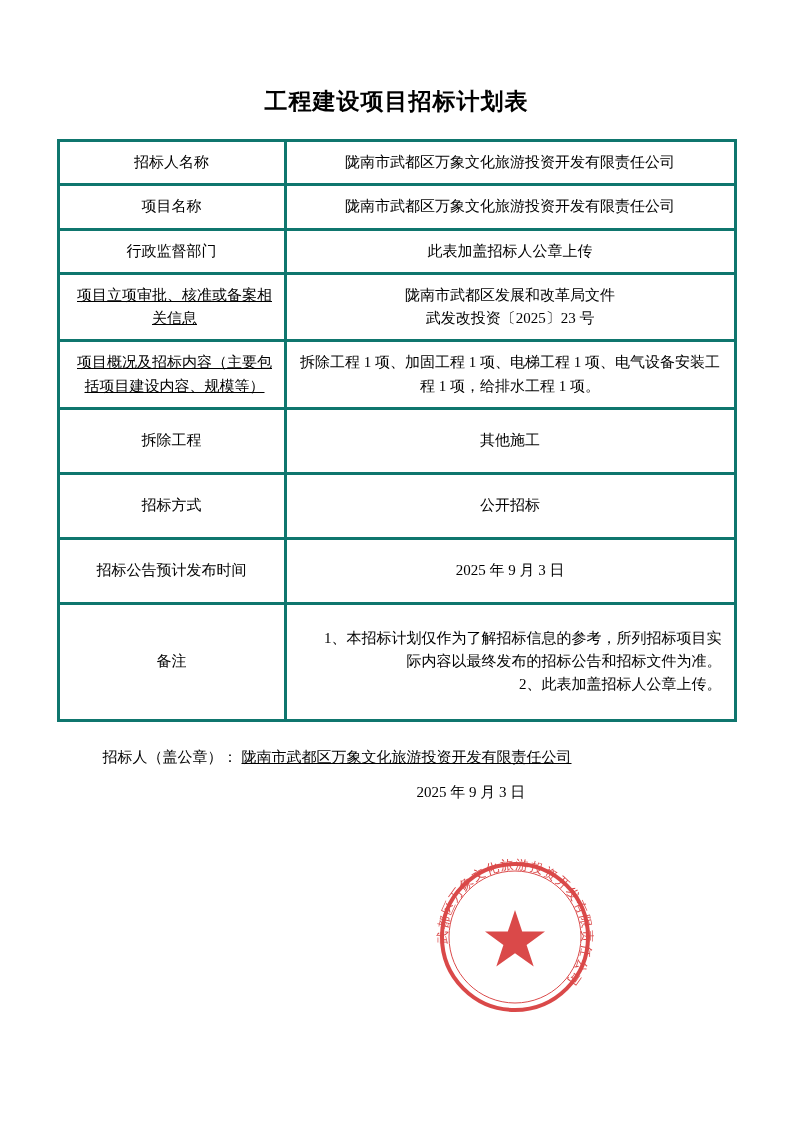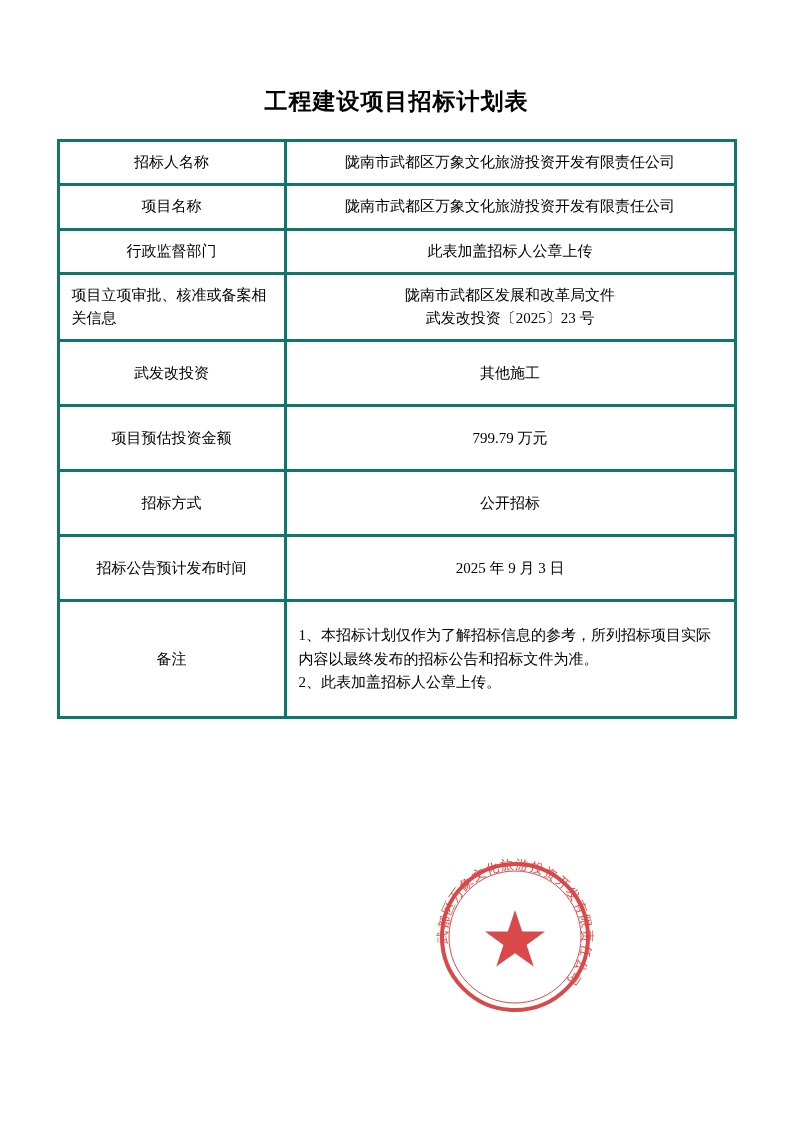--- a/index.html
+++ b/index.html
@@ -46,30 +46,31 @@
     font-size: 15px;
     line-height: 1.55;
     padding: 9px 10px;
     vertical-align: middle;
   }
   td.label {
     width: 204px;
     text-align: center;
   }
   td.label.lefty {
-    text-align: left;
+    text-align: center;
     padding-left: 12px;
     padding-right: 6px;
+    text-decoration: underline;
   }
   td.value {
     text-align: center;
   }
   td.value.lefty {
-    text-align: left;
-    padding-left: 12px;
+    text-align: right;
+    padding-left: 29px;
     padding-right: 12px;
   }
   .row-tall td { height: 44px; }
   .sign-area {
     margin: 26px auto 0 auto;
     width: 680px;
     position: relative;
     font-size: 15px;
   }
   .sign-line {
@@ -118,45 +119,51 @@
         </tr>
         <tr>
           <td class="label">行政监督部门</td>
           <td class="value">此表加盖招标人公章上传</td>
         </tr>
         <tr>
           <td class="label lefty">项目立项审批、核准或备案相关信息</td>
           <td class="value" style="white-space:pre-line;">陇南市武都区发展和改革局文件
 武发改投资〔2025〕23 号</td>
         </tr>
-        <tr class="row-tall">
-          <td class="label">武发改投资</td>
-          <td class="value">其他施工</td>
+        <tr>
+          <td class="label lefty">项目概况及招标内容（主要包括项目建设内容、规模等）</td>
+          <td class="value" style="white-space:normal;">拆除工程 1 项、加固工程 1 项、电梯工程 1 项、电气设备安装工程 1 项，给排水工程 1 项。</td>
         </tr>
         <tr class="row-tall">
-          <td class="label">项目预估投资金额</td>
-          <td class="value">799.79 万元</td>
+          <td class="label">拆除工程</td>
+          <td class="value">其他施工</td>
         </tr>
         <tr class="row-tall">
           <td class="label">招标方式</td>
           <td class="value">公开招标</td>
         </tr>
         <tr class="row-tall">
           <td class="label">招标公告预计发布时间</td>
           <td class="value">2025 年 9 月 3 日</td>
         </tr>
         <tr>
           <td class="label" style="height:96px;margin-left:48px;">备注</td>
           <td class="value lefty" style="white-space:pre-line;">1、本招标计划仅作为了解招标信息的参考，所列招标项目实际内容以最终发布的招标公告和招标文件为准。
 2、此表加盖招标人公章上传。</td>
         </tr>
       </tbody>
     </table>
   </div>
 
+  <div class="sign-area">
+    <div class="sign-line">
+      <span class="sign-label">招标人（盖公章）：</span><span class="sign-value">陇南市武都区万象文化旅游投资开发有限责任公司</span>
+    </div>
+    <div class="sign-date">2025 年  9 月 3 日</div>
+  </div>
 
   <div class="seal">
     <svg width="182" height="182" viewBox="0 0 182 182" xmlns="http://www.w3.org/2000/svg">
       <defs>
         <path id="sealArc" d="M 91,91 m -68,0 a 68,68 0 1,1 136,0 a 68,68 0 1,1 -136,0"></path>
       </defs>
       <circle cx="91" cy="91" r="73" fill="none" stroke="#d42a2a" stroke-width="4"></circle>
       <circle cx="91" cy="91" r="66" fill="none" stroke="#d42a2a" stroke-width="1"></circle>
       <text font-family="'Liberation Serif', serif" font-size="13" fill="#d42a2a" letter-spacing="1.2">
         <textPath href="#sealArc" startOffset="25%" text-anchor="middle">陇南市武都区万象文化旅游投资开发有限责任公司</textPath>

